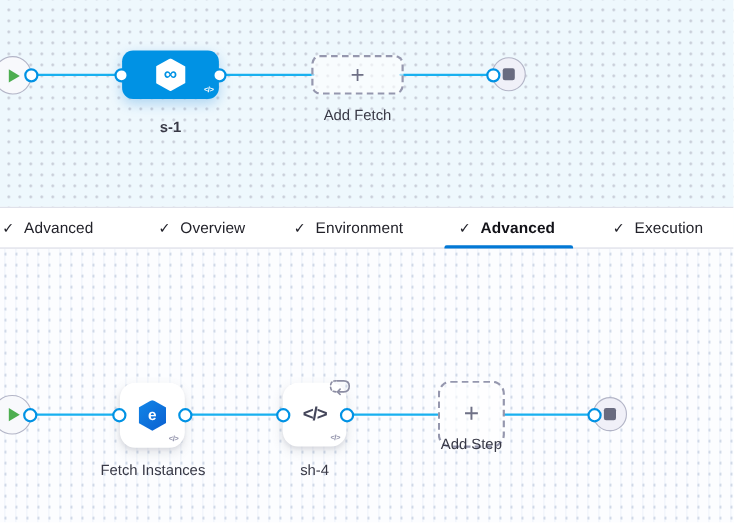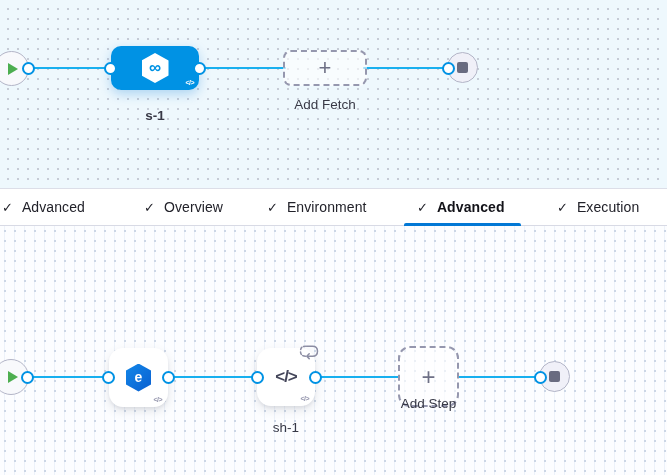--- a/index.html
+++ b/index.html
@@ -149,31 +149,32 @@
   <div class="circle-node start" style="left:-7px;top:359px;width:36px;height:36px;">
     <div class="play-tri"></div>
   </div>
 
   <div class="step-node" style="left:109px;top:348px;width:59px;height:59px;">
     <div class="hex hex-blue">
       <span class="e-glyph">e</span>
     </div>
     <span class="code-badge on-white">&lt;/&gt;</span>
   </div>
+  <div class="node-label" style="left:69px;top:420px;width:140px;">Fetch Instances</div>
 
   <div class="step-node" style="left:257px;top:348px;">
     <span class="shell-glyph">&lt;/&gt;</span>
     <span class="code-badge on-white">&lt;/&gt;</span>
   </div>
   <svg class="loop-icon" width="21" height="17" viewBox="0 0 21 17">
     <path d="M8.5 3.2 H14.5 C18 3.2 19.5 5 19.5 8.2 C19.5 11.4 18 13.2 14.5 13.2 H9.5" fill="none" stroke="#8c8da3" stroke-width="1.5" stroke-linecap="round"></path>
     <path d="M7.5 13.2 C4 13.2 2.5 11.4 2.5 8.2 C2.5 5 4 3.2 7.5 3.2" fill="none" stroke="#8c8da3" stroke-width="1.5" stroke-linecap="round" stroke-dasharray="2.6 2.1"></path>
     <path d="M11.2 10.8 L8.8 13.2 L11.2 15.6" fill="none" stroke="#8c8da3" stroke-width="1.5" stroke-linecap="round" stroke-linejoin="round"></path>
   </svg>
-  <div class="node-label" style="left:256px;top:420px;width:60px;">sh-1</div>
+  <div class="node-label" style="left:256px;top:420px;width:60px;">sh-4</div>
 
   <div class="add-box add-step">
     <span class="plus">+</span>
   </div>
   <div class="node-label" style="left:398px;top:396px;width:61px;">Add Step</div>
 
   <div class="circle-node end" style="left:539px;top:361px;width:31px;height:31px;">
     <div class="stop-sq"></div>
   </div>
 

